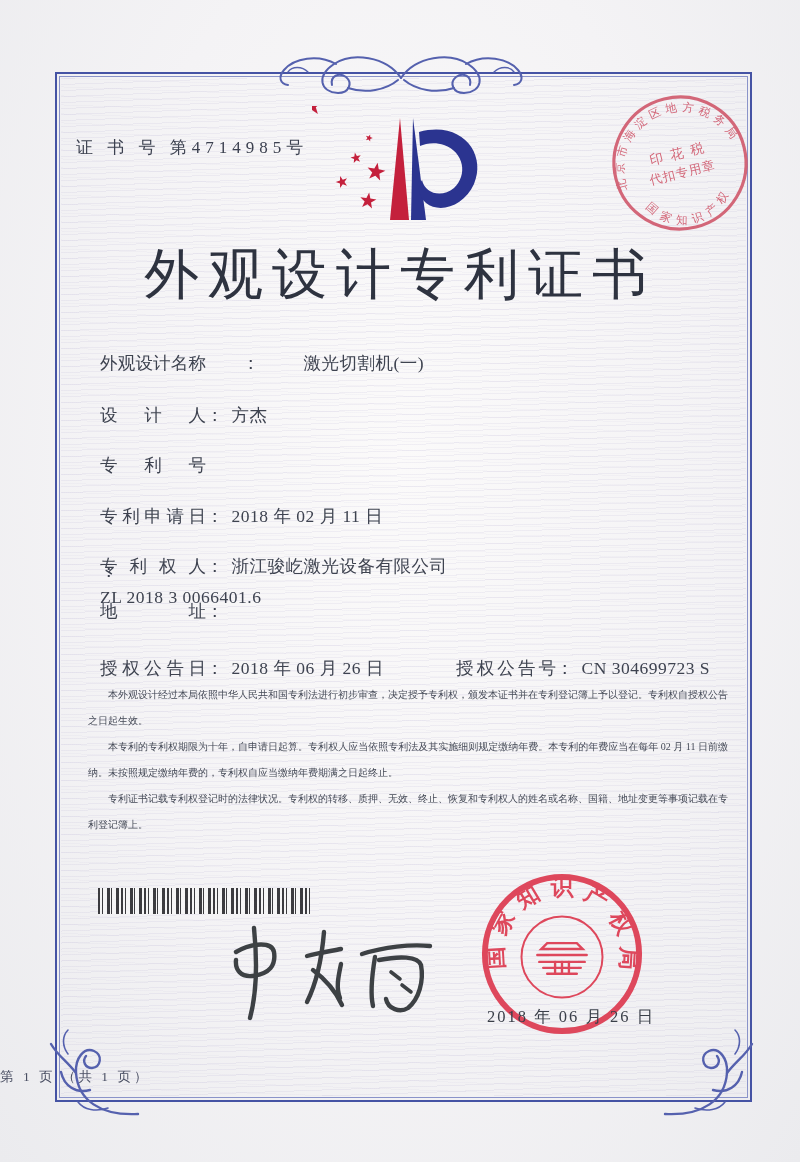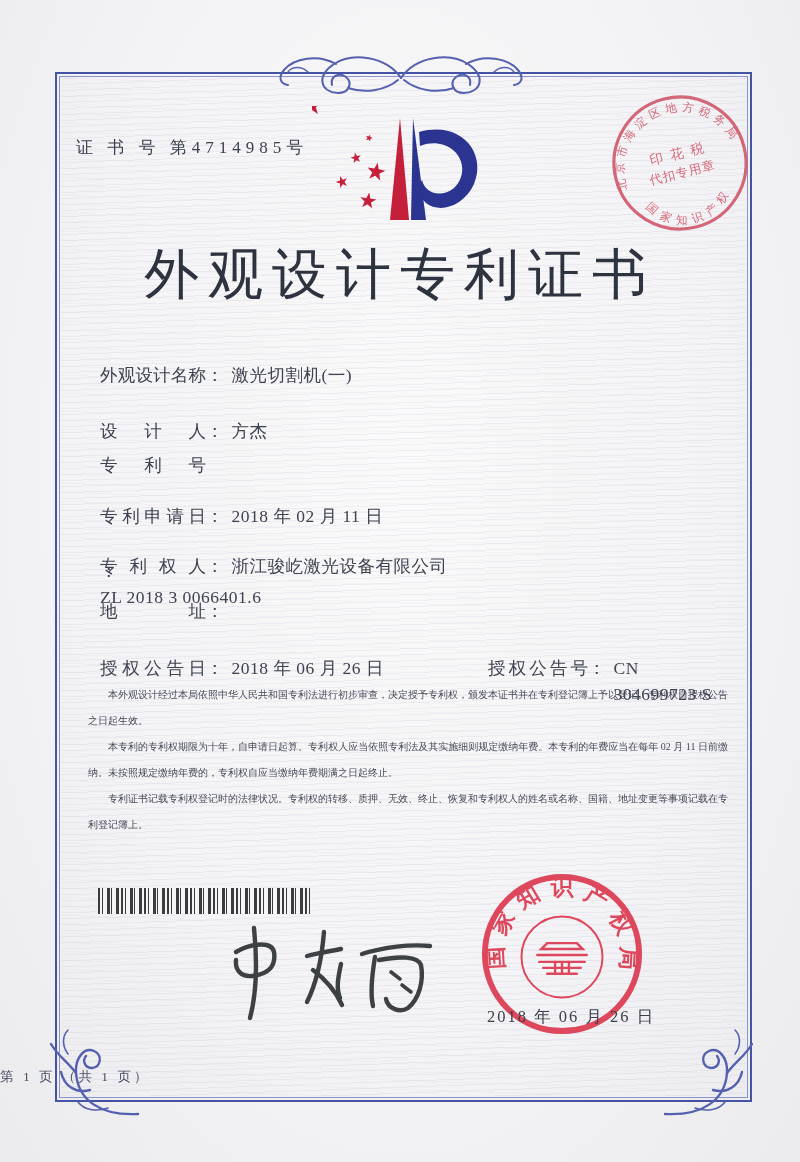--- a/index.html
+++ b/index.html
@@ -52,21 +52,21 @@
     display:flex;align-items:flex-start;
     font-size:17.5px;line-height:26px;
   }
   .flabel{
     display:inline-block;width:106px;flex:0 0 106px;
     text-align:justify;text-align-last:justify;
   }
   .fsep{flex:0 0 auto;margin-right:8px;}
   .fval{flex:1 1 auto;letter-spacing:.5px;}
   .frow-pair2{position:absolute;left:356px;top:0;display:flex;font-size:17.5px;line-height:26px;}
-  .frow-pair2 .flabel{width:100px;flex:0 0 100px;margin-left:32px;}
+  .frow-pair2 .flabel{width:100px;flex:0 0 100px;}
   
   .body-text{
     position:absolute;left:88px;top:682px;width:640px;
     font-size:10px;line-height:25.5px;color:#454a57;
     text-align:justify;
   }
   .body-text p{margin:0 0 1px 0;text-indent:2em;}
   
   .barcode{
     position:absolute;left:98px;top:888px;width:212px;height:26px;
@@ -168,26 +168,26 @@
         <textPath href="#taxArcBot" startOffset="2" textLength="116" lengthAdjust="spacing">国家知识产权局</textPath>
       </text>
       <text x="75" y="70" text-anchor="middle" font-size="13.5" fill="#cf5468" letter-spacing="2">印 花 税</text>
       <text x="75" y="89" text-anchor="middle" font-size="12.5" fill="#cf5468" letter-spacing="1">代扣专用章</text>
     </svg>
   </div>
 
   <div class="title">外观设计专利证书</div>
 
   <div class="fields">
-    <div class="frow" style="top:362px;">
+    <div class="frow" style="top:350px;gap:36px;">
       <span class="flabel">外观设计名称</span>
         <span class="fsep">：</span>
         <span class="fval">激光切割机(一)</span>
     </div>
-    <div class="frow" style="top:418px;">
+    <div class="frow" style="top:402px;">
       <span class="flabel">设计人</span>
         <span class="fsep">：</span>
         <span class="fval">方杰</span>
     </div>
     <div class="frow" style="top:452px;flex-direction:column;">
       <span class="flabel">专利号</span>
         <span class="fsep">：</span>
         <span class="fval">ZL 2018 3 0066401.6</span>
     </div>
     <div class="frow" style="top:503px;">

